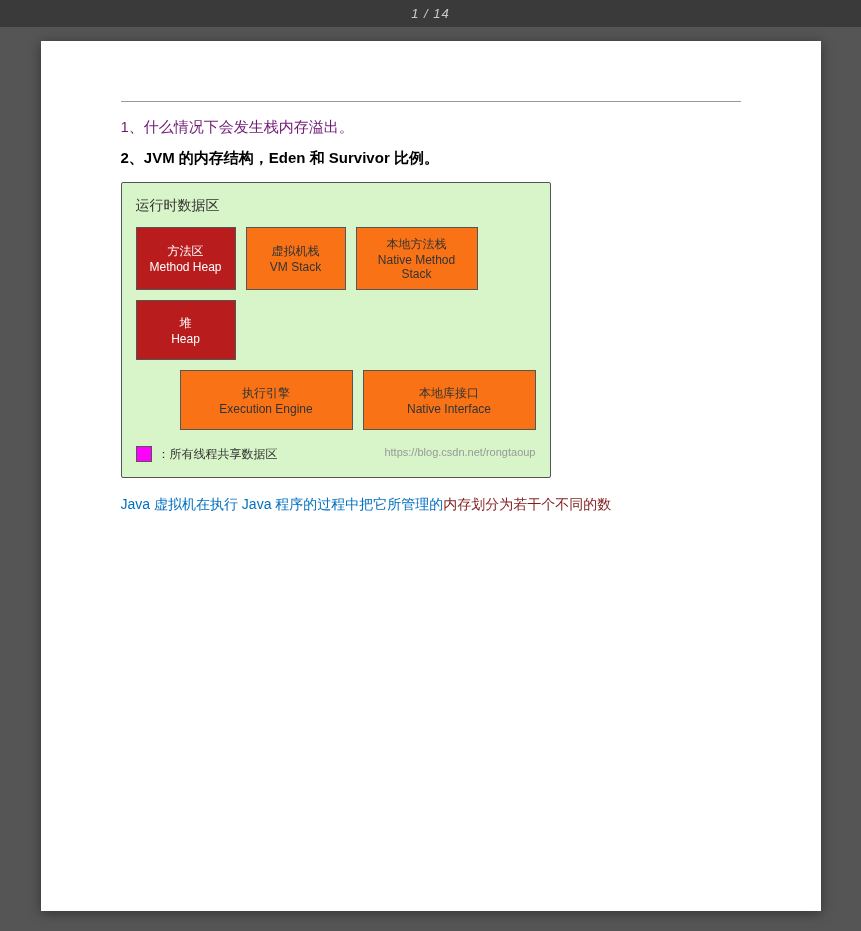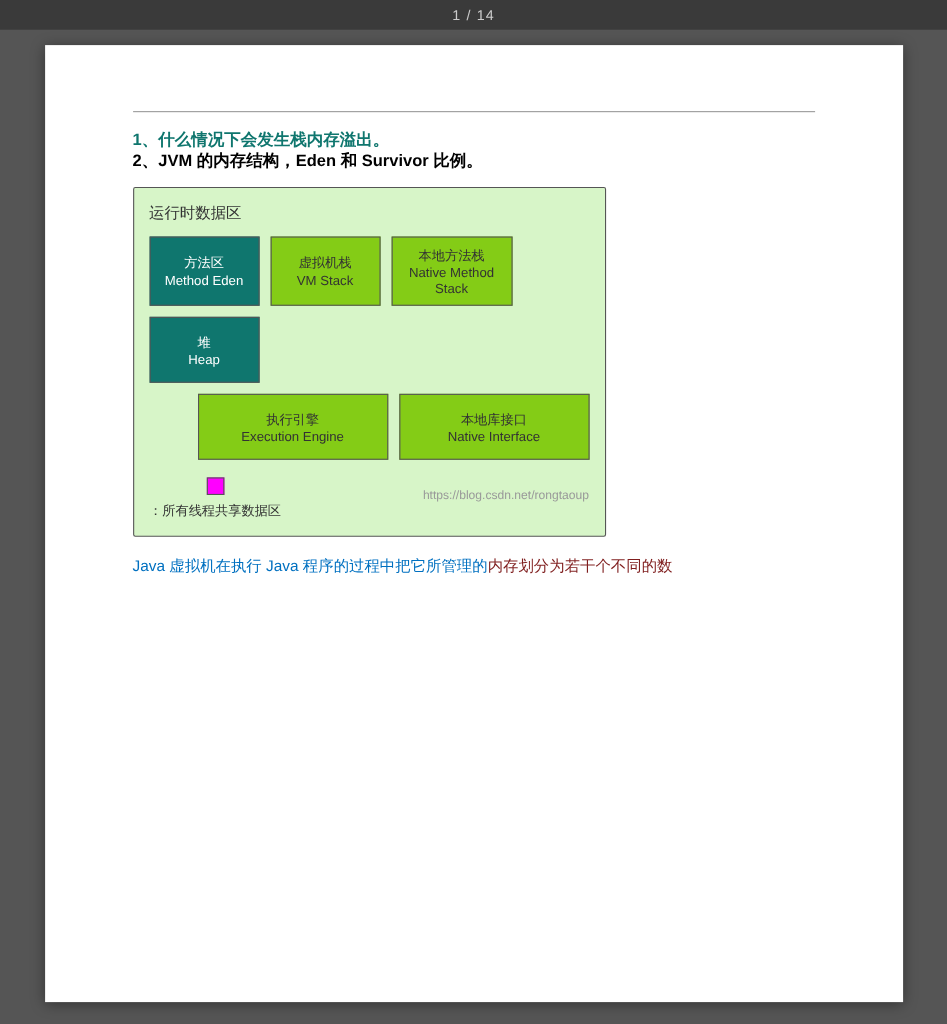--- a/index.html
+++ b/index.html
@@ -12,39 +12,41 @@
       align-items: center;
     }
     .top-bar {
       width: 100%;
       background: #3a3a3a;
       color: #ccc;
       text-align: center;
       padding: 6px 0;
       font-size: 13px;
       letter-spacing: 1px;
+      font-style: italic;
     }
     .page-container {
       background: #fff;
       width: 780px;
       min-height: 870px;
       margin: 14px auto;
       padding: 60px 80px 40px 80px;
       box-shadow: 0 2px 12px rgba(0,0,0,0.4);
     }
     .main-title {
       font-size: 22px;
       font-weight: bold;
       color: #000;
       margin-bottom: 20px;
     }
     .section-heading {
       font-size: 15px;
-      font-weight: bold;
-      color: #0f766e;
+      font-weight: normal;
+      color: #701a75;
+      margin-bottom: 12px;
     }
     .body-text {
       font-size: 14px;
       line-height: 1.8;
       color: #0070c0;
       margin-bottom: 14px;
     }
     .body-text .black {
       color: #000;
     }
@@ -75,69 +77,67 @@
       color: #333;
       margin-bottom: 12px;
     }
     .diagram-row {
       display: flex;
       gap: 10px;
       margin-bottom: 10px;
     }
     .diagram-box {
       border: 1.5px solid #555;
-      background: #84cc16;
+      background: #f97316;
       display: flex;
       flex-direction: column;
       align-items: center;
       justify-content: center;
       font-size: 12px;
       color: #333;
       text-align: center;
       padding: 8px 6px;
     }
     .diagram-box.magenta {
-      background: #0f766e;
+      background: #b91c1c;
       color: #fff;
       border-color: #555;
     }
     .diagram-box.tall {
       min-height: 60px;
     }
     .box-method-area {
       width: 100px;
     }
     .box-vm-stack {
       width: 100px;
     }
     .box-native-stack {
-      width: 110px;
+      width: 122px;
       justify-content: space-between;
     }
     .box-heap {
       width: 100px;
     }
     .box-counter {
       flex: 1;
     }
     .box-exec-engine {
       flex: 1;
       margin-left: 44px;
     }
     .box-native-interface {
       flex: 1;
     }
     .legend-row {
       display: flex;
-      align-items: center;
       gap: 6px;
       font-size: 12px;
       color: #333;
       margin-top: 6px;
-      flex-direction: column;
     }
     .legend-box {
       width: 16px;
       height: 16px;
       background: #ff00ff;
       border: 1px solid #555;
       display: inline-block;
     }
     .diagram-footer {
       display: flex;
@@ -176,21 +176,21 @@
 
 
   <p class="section-heading2">2、JVM 的内存结构，Eden 和 Survivor 比例。</p>
 
   <div class="jvm-diagram">
     <div class="diagram-title">运行时数据区</div>
 
     <div class="diagram-row">
       <div class="diagram-box magenta tall box-method-area">
         <span>方法区</span>
-        <span>Method Eden</span>
+        <span>Method Heap</span>
       </div>
       <div class="diagram-box tall box-vm-stack">
         <span>虚拟机栈</span>
         <span>VM Stack</span>
       </div>
       <div class="diagram-box tall box-native-stack">
         <span>本地方法栈</span>
         <span>Native Method</span>
         <span>Stack</span>
       </div>

